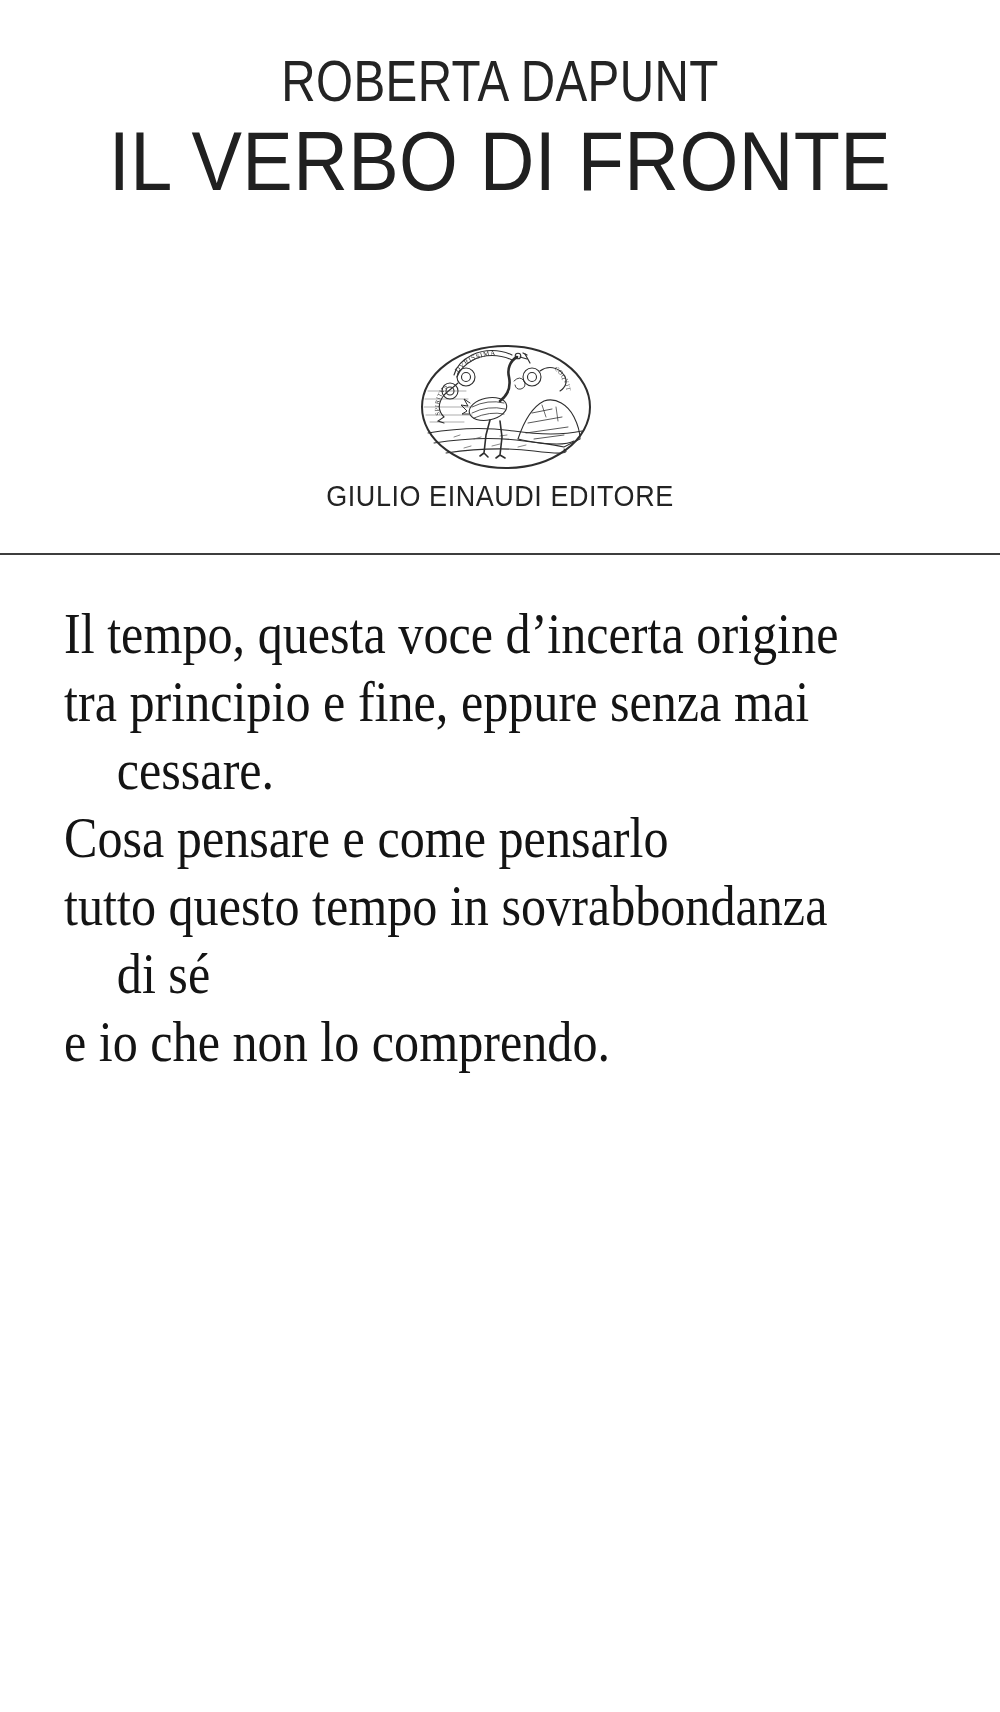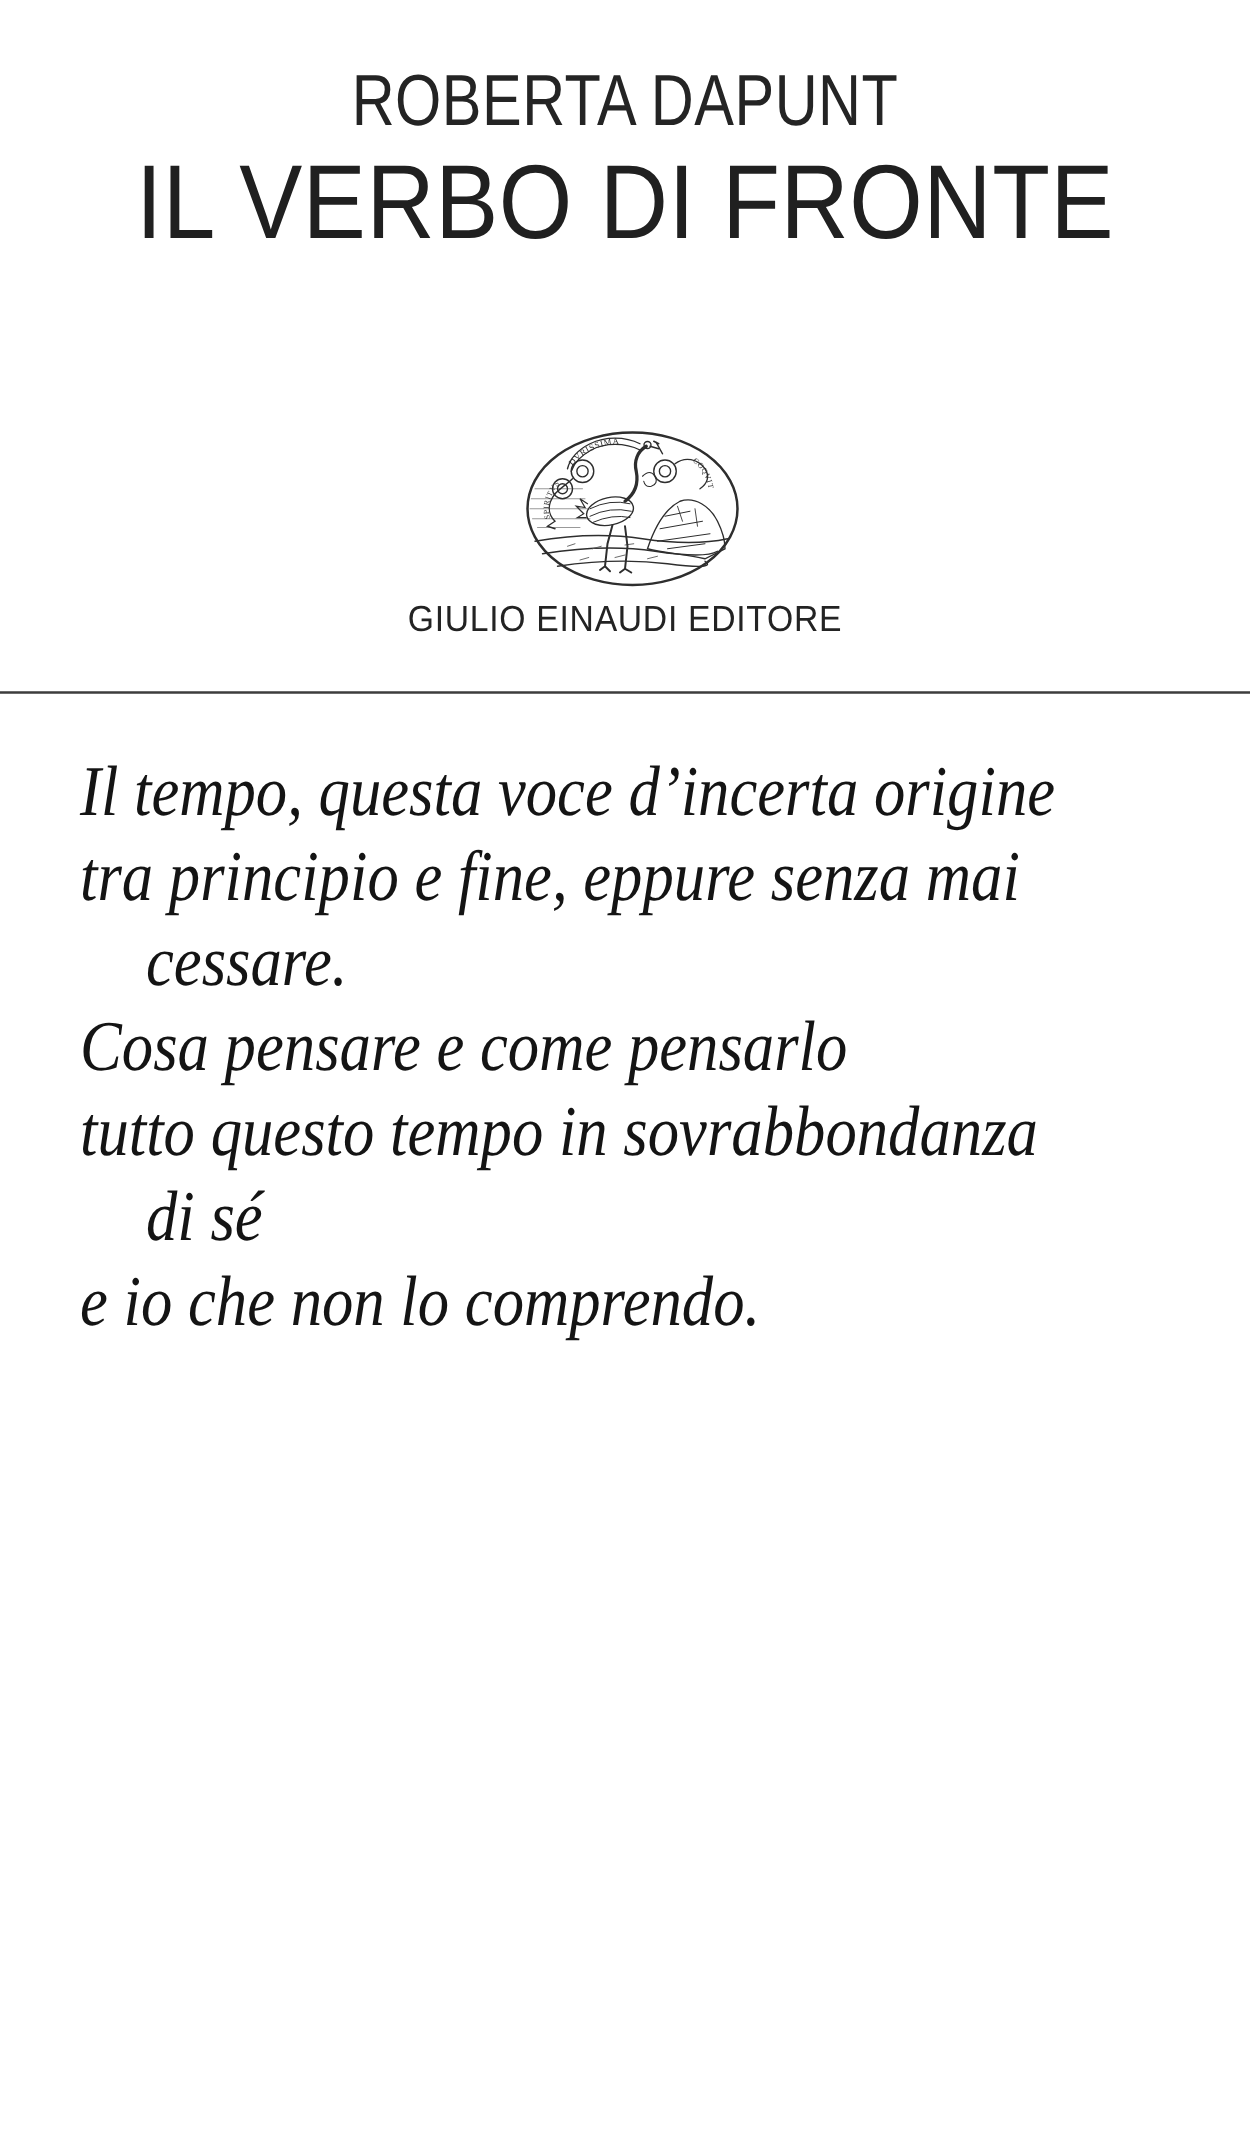--- a/index.html
+++ b/index.html
@@ -84,21 +84,20 @@
     width: 1000px;
     height: 2px;
     background: #3d3d3d;
   }
 
   .poem {
     position: absolute;
     top: 600px;
     left: 64px;
     right: 20px;
-    font-style: italic;
   }
   .poem-inner {
     transform: scaleX(0.88);
     transform-origin: 0 0;
     font-family: "Liberation Serif", "DejaVu Serif", serif;
     font-size: 57px;
     line-height: 68px;
     color: #141414;
     white-space: nowrap;
   }

